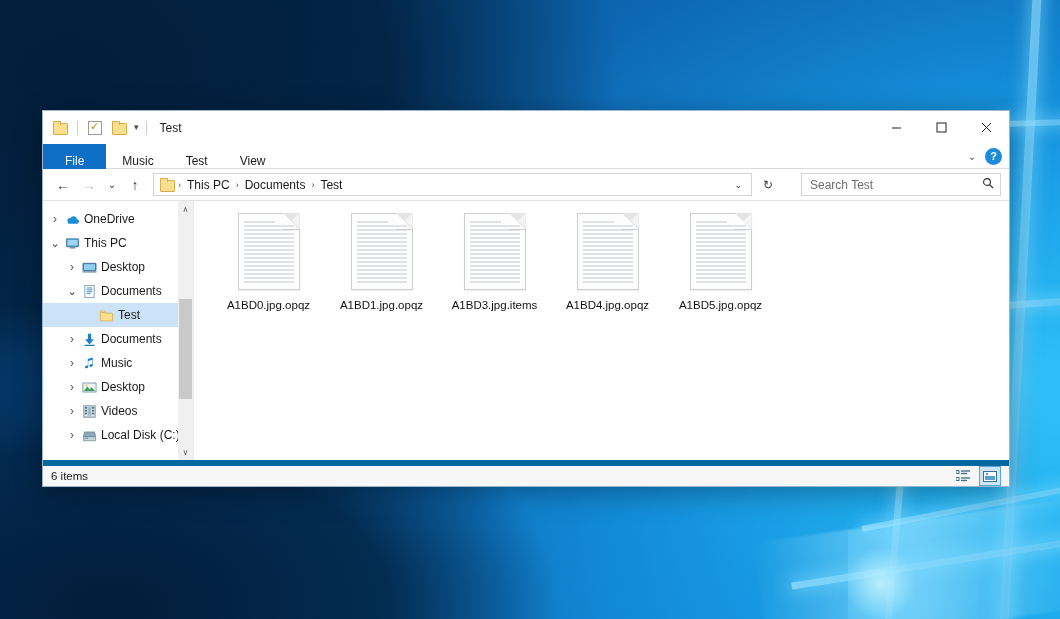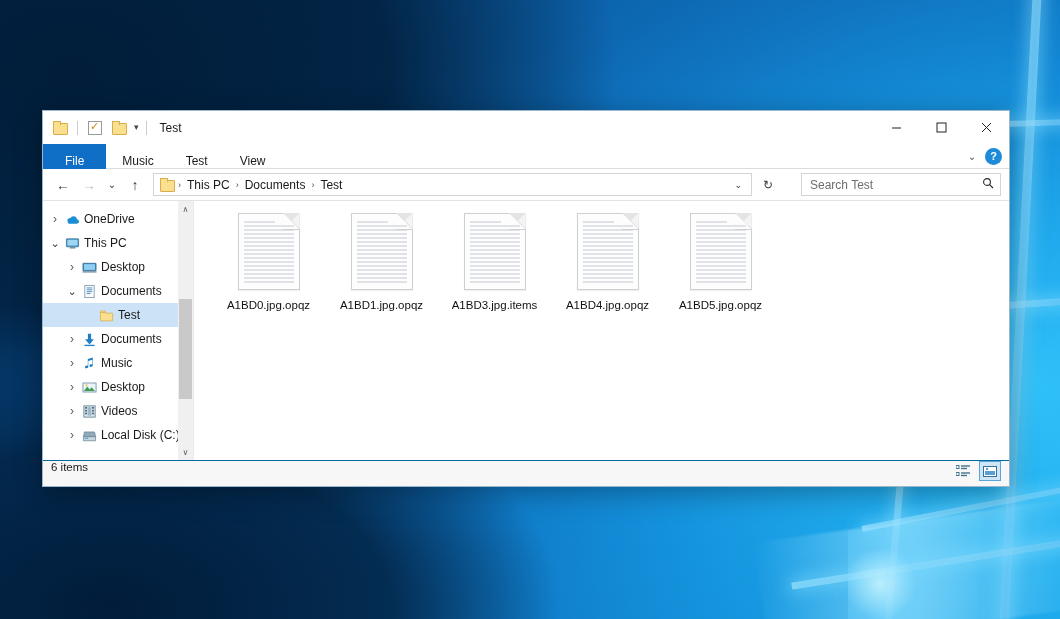--- a/index.html
+++ b/index.html
@@ -284,23 +284,23 @@
   }
   .doc-lines i.short { width: 62%; }
   .file-name {
     margin-top: 9px; font-size: 11.5px; color: #111;
     text-align: right; white-space: nowrap;
   }
 
   
   #statusbar {
     height: 25px; min-height: 26px;
-    border-top: 1px solid #0369a1;
+    border-top: 6px solid #0369a1;
     background: #f7f7f7;
-    display: flex; align-items: flex-start;
+    display: flex; align-items: center;
     padding: 0 8px;
     font-size: 11.5px; color: #1a1a1a;
   }
   #status-views { margin-left: auto; display: flex; align-items: center; gap: 5px; }
   .viewbtn {
     width: 22px; height: 20px;
     display: flex; align-items: center; justify-content: center;
   }
   .viewbtn.active {
     background: #cde6f7; border: 1px solid #5aa5d8;

